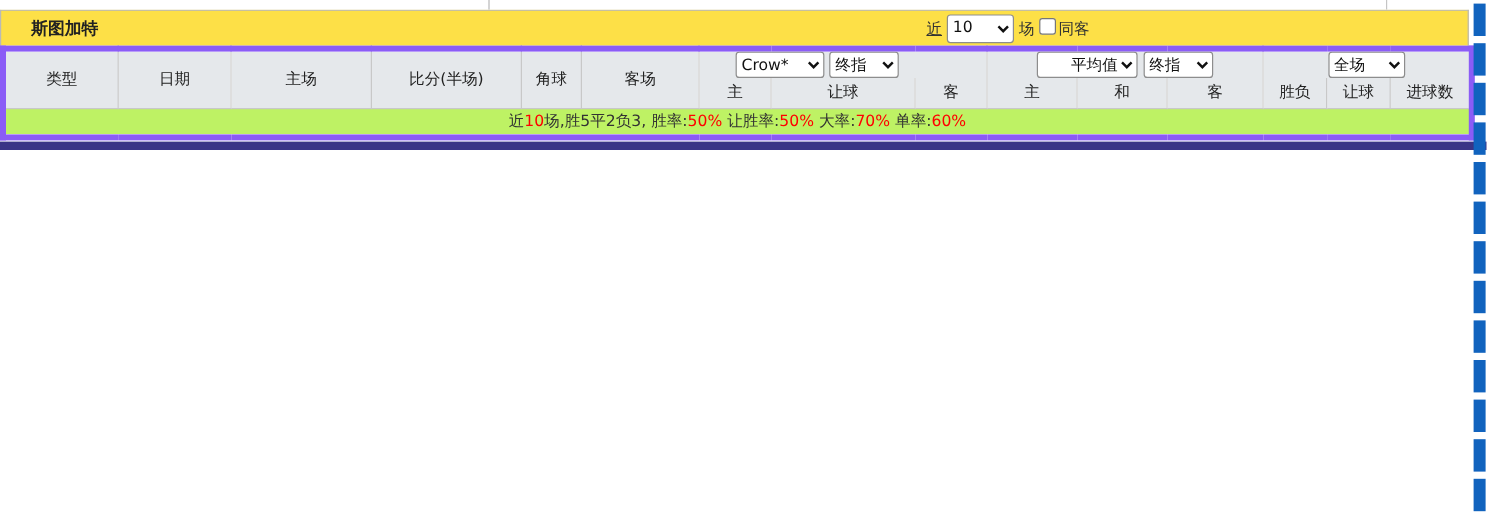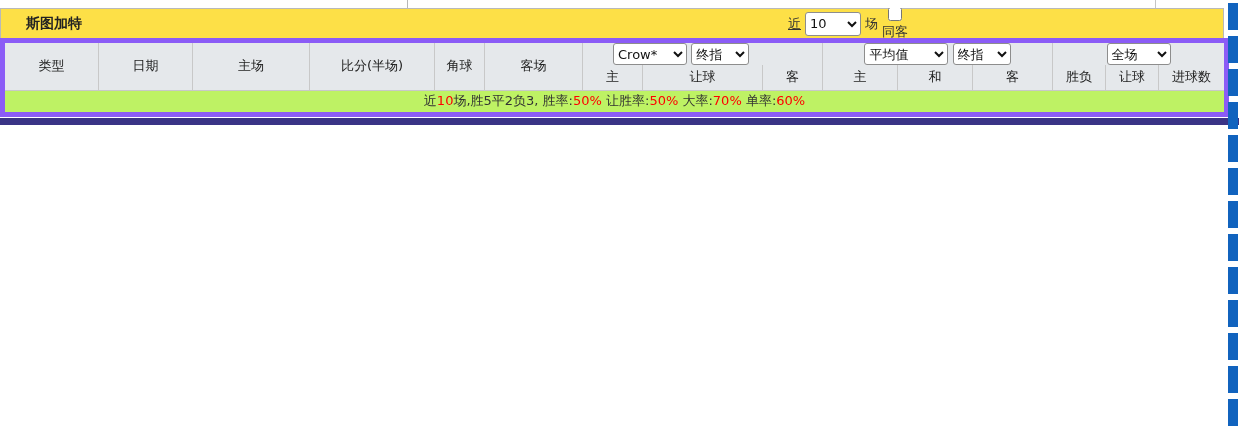--- a/index.html
+++ b/index.html
@@ -13,38 +13,38 @@
   .top-strip .vline-b { position:absolute; left:1155px; top:0; width:1px; height:8px; background:#c5c5c5; }
 
   
   .title-bar { display:flex; align-items:center; width:1224px; height:30px;
     background:#fde047; border:1px solid #b9b9b9; border-bottom:none; padding:0 315px 0 25px; }
   .title { font-size:14px; font-weight:bold; color:#222; }
   .controls { margin-left:auto; display:flex; align-items:center; gap:4px; font-size:13px; color:#333; white-space:nowrap; }
   .near-link { color:#333; text-decoration:underline; cursor:pointer; }
   select { font-family:inherit; font-size:13px; color:#111; background:#fff; border:1px solid #8d8d8d; border-radius:3px; height:22px; }
   .recent-select { height:24px; width:56px; }
-  .controls label { display:flex; align-items:center; gap:2px; cursor:pointer;flex-direction:column; }
+  .controls label { display:flex; align-items:flex-start; gap:2px; cursor:pointer; }
   input[type=checkbox] { width:14px; height:14px; accent-color:#1c79d9; cursor:pointer; }
 
   
   table { border-collapse:collapse; table-layout:fixed; width:1224px; font-size:13px; color:#333; }
   col.c1{width:96px} col.c2{width:94px} col.c3{width:117px} col.c4{width:125px} col.c5{width:50px}
   col.c6{width:98px} col.c7{width:60px} col.c8{width:120px} col.c9{width:60px} col.c10{width:75px}
   col.c11{width:75px} col.c12{width:80px} col.c13{width:53px} col.c14{width:53px} col.c15{width:68px}
   th, td { border:1px solid #c8c8c8; text-align:center; overflow:hidden; white-space:nowrap; }
   table { border:5px solid #8b5cf6; }
   thead th { background:#e5e8eb; font-weight:normal; color:#222; }
   tr.h1 th { height:22px; }
   tr.h1 th.grp { border-bottom:none;margin-top:32px; }
   tr.h2 th { height:25px; border-top:none; font-size:13px; }
   thead th.span2 { font-size:13px; }
   .grp-left { text-align:left; padding-left:30px; }
   .grp select { vertical-align:middle; }
-  .sel-book { width:74px; } .sel-stage { width:58px; } .sel-avg { width:84px; } .sel-scope { width:64px; }
+  .sel-book { width:74px; } .sel-stage { width:58px; } .sel-avg { width:84px;text-align:right; } .sel-scope { width:64px; }
 
   tfoot td { height:24px; background:#bef264; font-size:13px; color:#333; }
   tfoot .pct { color:#f00; }
 
   .bottom-bar { width:1239px; height:7px; background:#3a3486; margin-top:1px; }
 
   .right-strip { position:absolute; top:3px; right:1px; width:10px; }
   .right-strip .blk { width:10px; height:27px; background:#1163be; margin-bottom:6px; }
 </style>
 </head>

